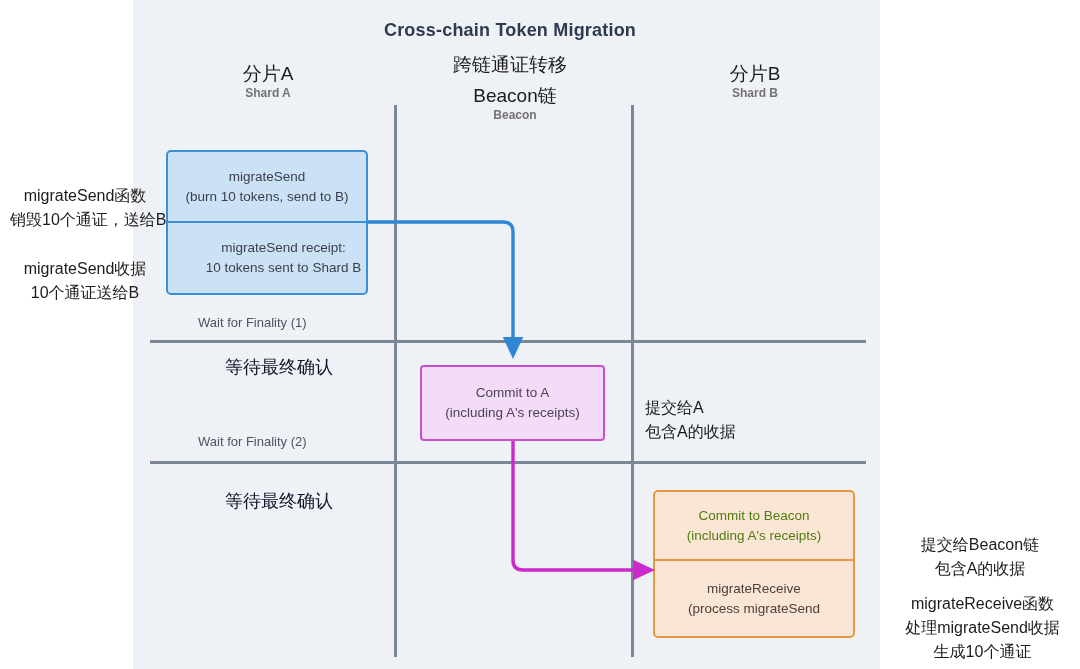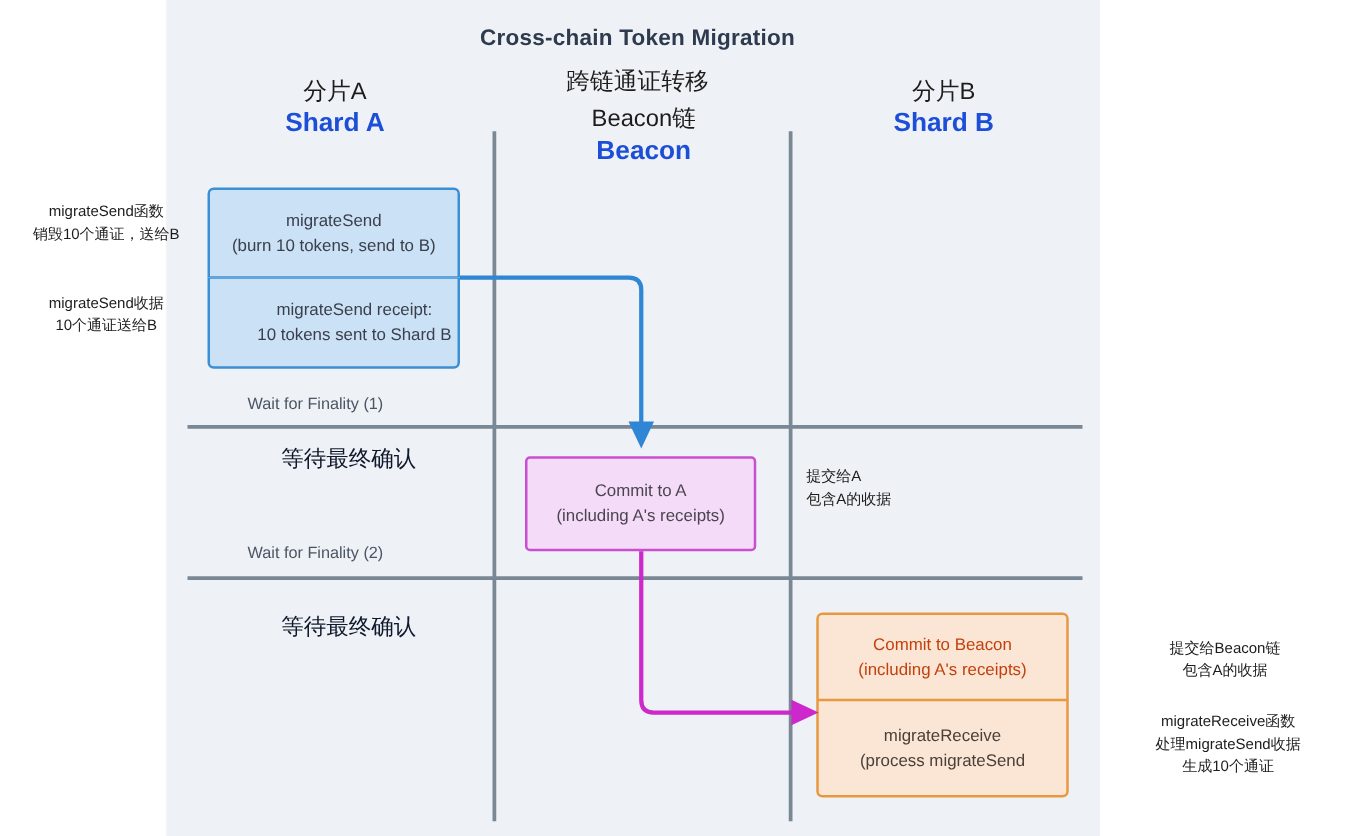--- a/index.html
+++ b/index.html
@@ -52,23 +52,23 @@
     position: absolute;
     text-align: center;
     line-height: 1.25;
   }
   .col-head .cn {
     font-size: 19px;
     color: #1c1c1c;
     display: block;
   }
   .col-head .en {
-    font-size: 21px;
+    font-size: 12px;
     font-weight: bold;
-    color: #1d4ed8;
+    color: #737373;
     display: block;
   }
   #head-shard-a { left: 168px; top: 62px; width: 200px; }
   #head-beacon  { left: 415px; top: 84px; width: 200px; }
   #head-shard-b { left: 655px; top: 62px; width: 200px; }
 
   
   .vline {
     position: absolute;
     width: 3px;
@@ -129,21 +129,21 @@
     border-radius: 4px;
     color: #4a4550;
   }
   
   #box-commit-beacon {
     left: 653px; top: 490px; width: 202px; height: 70px;
     background: #fbe5d5;
     border: 2px solid #e8993f;
     border-bottom: 1px solid #e8993f;
     border-radius: 5px 5px 0 0;
-    color: #c2410c;
+    color: #4d7c0f;
   }
   #box-migrate-recv {
     left: 653px; top: 560px; width: 202px; height: 78px;
     background: #fbe5d5;
     border: 2px solid #e8993f;
     border-top: 1px solid #e8993f;
     border-radius: 0 0 5px 5px;
     color: #4a4038;
   }
 
@@ -162,23 +162,24 @@
   }
   #wait-en-1 { left: 198px; top: 315px; }
   #wait-cn-1 { left: 225px; top: 355px; }
   #wait-en-2 { left: 198px; top: 434px; }
   #wait-cn-2 { left: 225px; top: 489px; }
 
   
   .anno {
     position: absolute;
     text-align: center;
-    font-size: 12px;
+    font-size: 16px;
     color: #1c1c1c;
     line-height: 1.5;
+    margin-top: 24px;
   }
   .anno .line { display: block; white-space: nowrap; }
   #anno-left-1  { left: 10px; top: 160px; width: 150px; }
   #anno-left-2  { left: 10px; top: 233px; width: 150px; }
   #anno-mid-r   { left: 645px; top: 372px; width: 140px; text-align: left; }
   #anno-right-1 { left: 890px; top: 509px; width: 180px; }
   #anno-right-2 { left: 890px; top: 568px; width: 185px; }
 
   
   #connectors {

